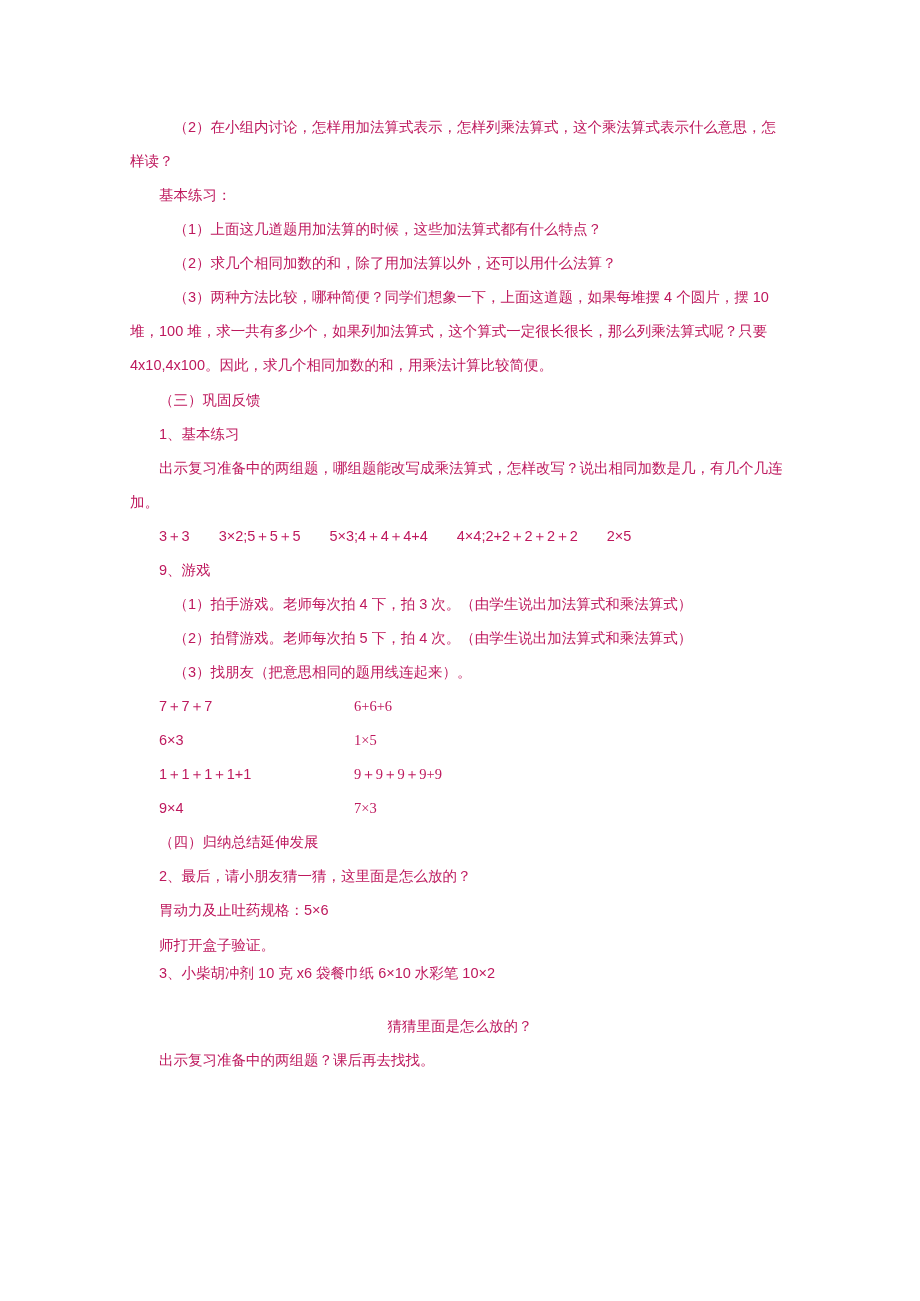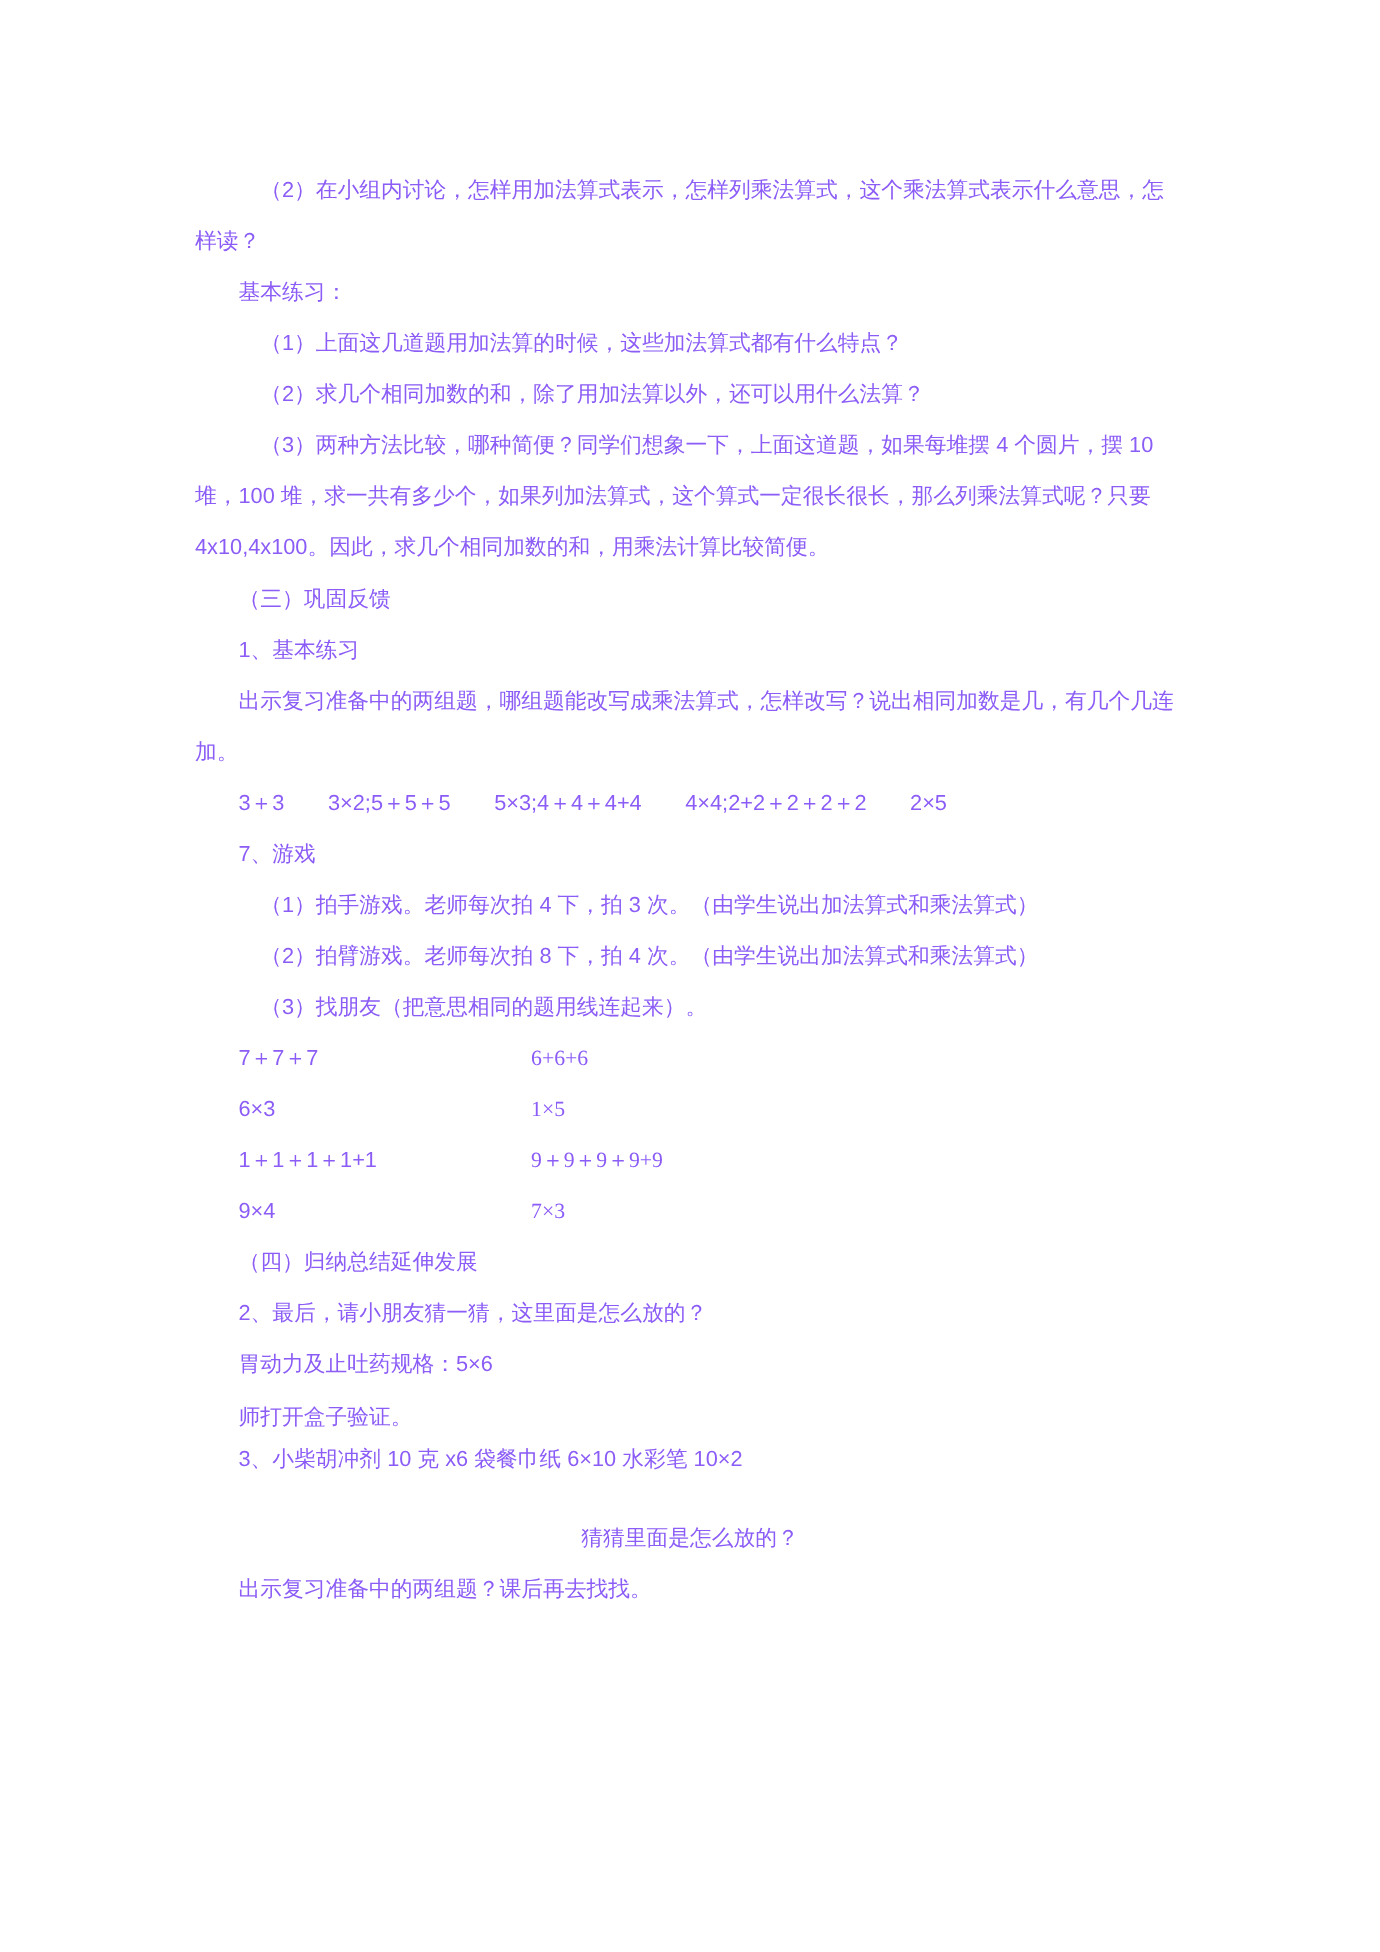--- a/index.html
+++ b/index.html
@@ -7,21 +7,21 @@
     padding: 0;
     background: #ffffff;
   }
   .page {
     width: 920px;
     min-height: 1301px;
     box-sizing: border-box;
     padding: 110px 130px 0 130px;
     font-family: "Microsoft YaHei", "SimSun", sans-serif;
     font-size: 14.5px;
-    color: #8b5cf6;
+    color: #be185d;
     line-height: 2.35;
   }
   .para {
     text-indent: 2em;
     margin: 0;
   }
   .para-noindent {
     text-indent: 0;
     margin: 0;
     text-align: center;
@@ -76,29 +76,29 @@
 
   <p class="para">
     <span>出示复习准备中的两组题，哪组题能改写成乘法算式，怎样改写？说出相同加数是几，有几个几连加。</span>
   </p>
 
   <p class="para">
     <span>3＋3　　3×2;5＋5＋5　　5×3;4＋4＋4+4　　4×4;2+2＋2＋2＋2　　2×5</span>
   </p>
 
   <p class="para">
-    <span>7、游戏</span>
+    <span>9、游戏</span>
   </p>
 
   <p class="deep">
     <span>（1）拍手游戏。老师每次拍 4 下，拍 3 次。（由学生说出加法算式和乘法算式）</span>
   </p>
 
   <p class="deep">
-    <span>（2）拍臂游戏。老师每次拍 8 下，拍 4 次。（由学生说出加法算式和乘法算式）</span>
+    <span>（2）拍臂游戏。老师每次拍 5 下，拍 4 次。（由学生说出加法算式和乘法算式）</span>
   </p>
 
   <p class="deep">
     <span>（3）找朋友（把意思相同的题用线连起来）。</span>
   </p>
 
   <div class="row para">
     <span class="c1">7＋7＋7</span>
     <span class="c2">6+6+6</span>
   </div>

